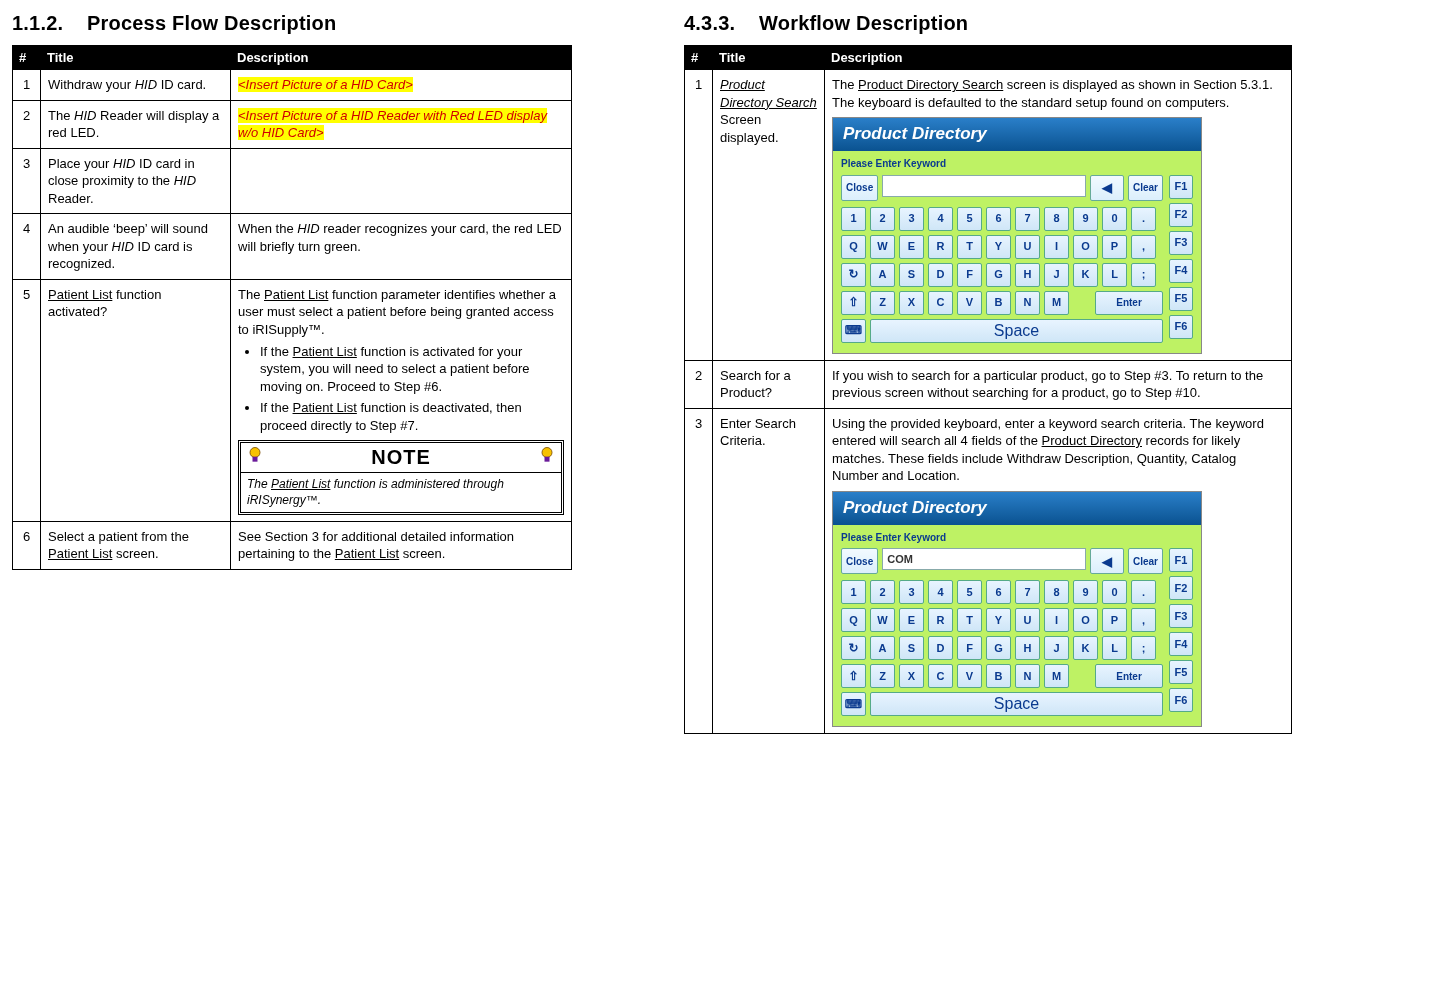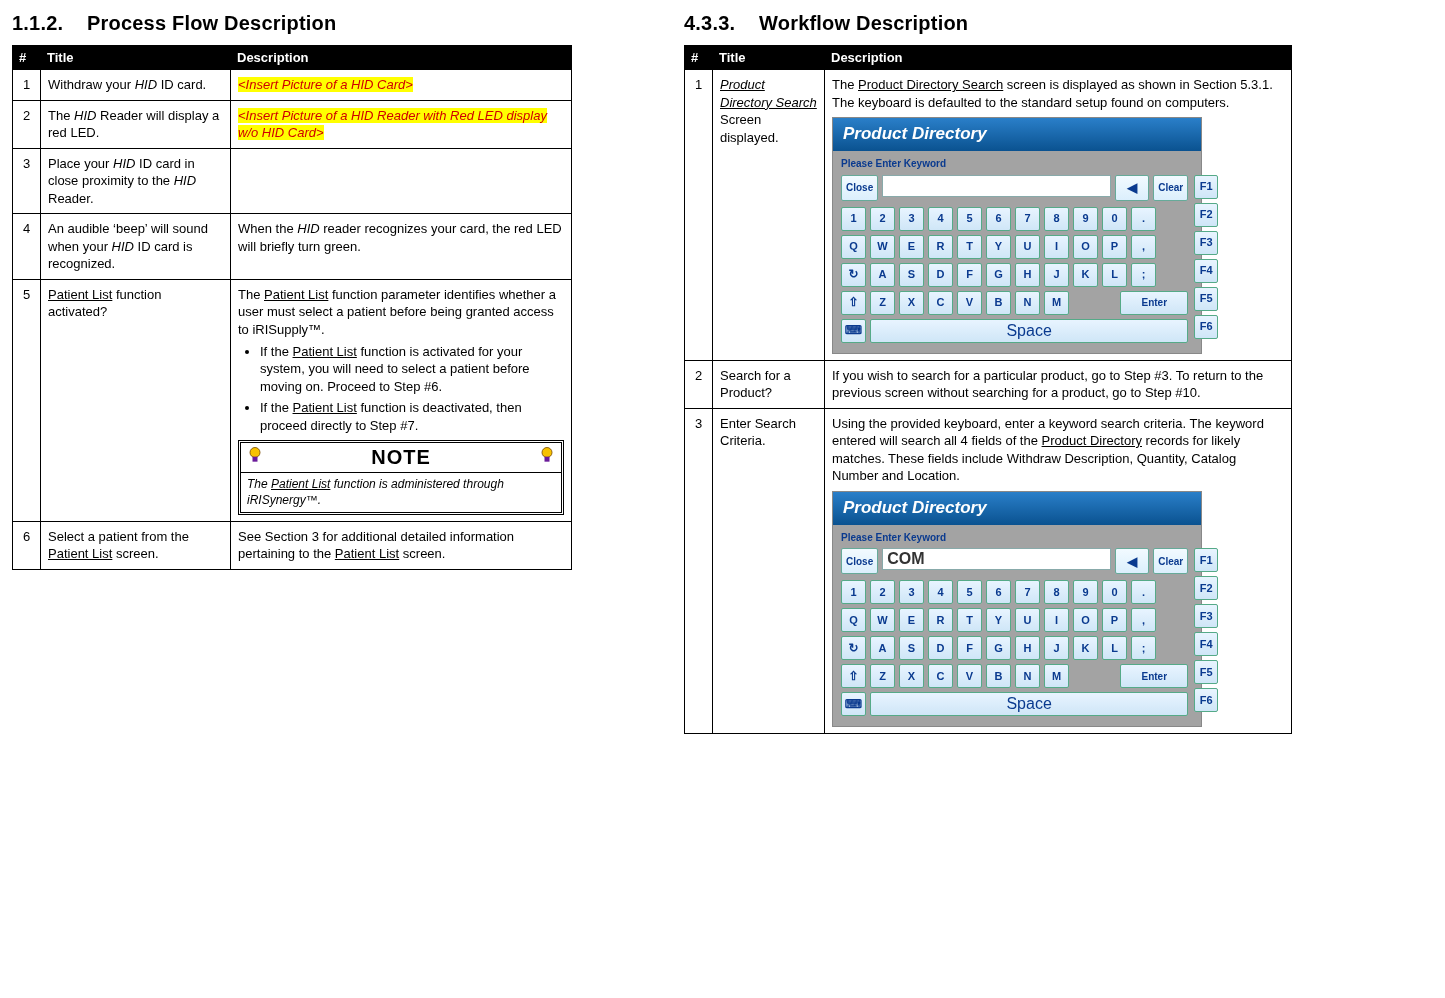--- a/index.html
+++ b/index.html
@@ -92,33 +92,33 @@
       background: #fff;
     }
     .pd-title {
       background: linear-gradient(#2a7fc9, #0a5290);
       color: #fff;
       font-weight: bold;
       font-size: 17px;
       padding: 5px 10px;
       font-style: italic;
     }
-    .pd-body { background: #a3a3a3; padding: 6px 8px 10px 8px; }
+    .pd-body { background: #bef264; padding: 6px 8px 10px 8px; }
     .pd-label {
       color: #0a3a8f;
       font-weight: bold;
       font-size: 10px;
       margin-bottom: 4px;
     }
     .pd-input-row { display: flex; gap: 4px; align-items: stretch; margin-bottom: 6px; }
     .pd-input-row .pd-in {
       flex: 1;
       border: 1px solid #8aa;
       height: 22px;
-      font-size: 16px;
+      font-size: 11px;
       padding: 2px 4px;
       color: #333;
       background: #fff;
       font-weight: bold;
     }
     .pd-btn {
       border: 1px solid #6a9;
       background: linear-gradient(#f2faff,#dbeffc);
       color: #0a3a8f;
       font-weight: bold;

